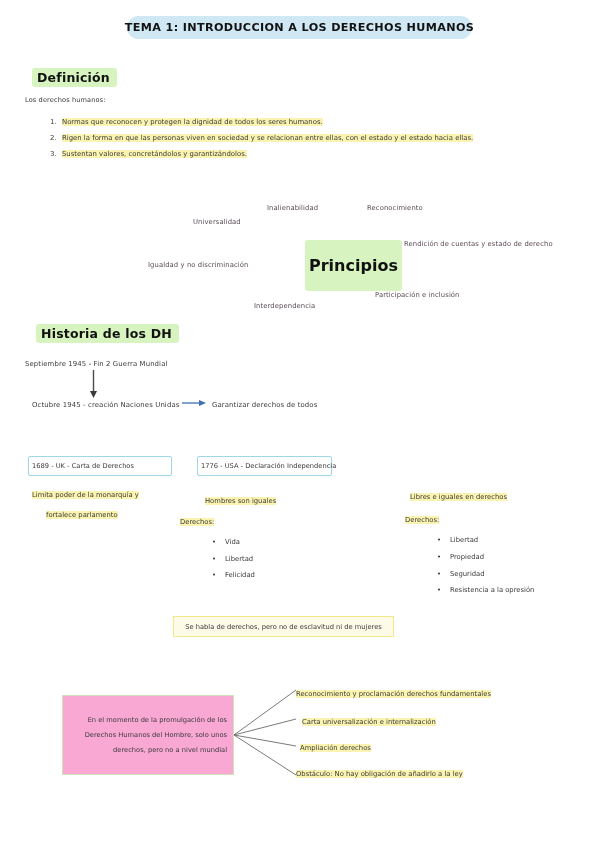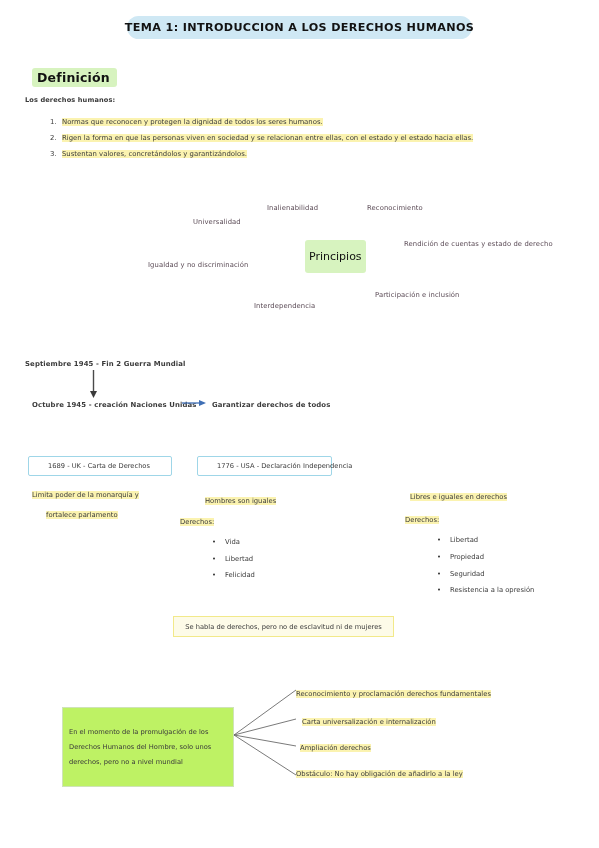--- a/index.html
+++ b/index.html
@@ -60,21 +60,20 @@
   #head-definicion { left: 32px; top: 68px; }
   #head-historia   { left: 36px; top: 324px; }
 
   
   .txt {
     position: absolute;
     font-size: 6.9px;
     color: #3a3a3a;
     white-space: nowrap;
     letter-spacing: 0.12px;
-    font-weight: bold;
   }
   .hl { background: #fbf3b0; }
 
   #lead-line { left: 25px; top: 96px; font-size: 6.6px; }
 
   
   .num-item {
     position: absolute;
     font-size: 6.9px;
     white-space: nowrap;
@@ -94,25 +93,25 @@
     position: absolute;
     font-size: 6.8px;
     color: #5a4a55;
     white-space: nowrap;
     letter-spacing: 0.1px;
   }
   #principios-title {
     position: absolute;
     left: 305px;
     top: 240px;
-    font-weight: 400;
-    font-size: 11px;
+    font-weight: 700;
+    font-size: 16px;
     color: #111;
     background: #d7f3bf;
-    padding: 10px 4px;
+    padding: 16px 4px;
     border-radius: 3px;
     white-space: nowrap;
   }
   #p-inalienabilidad { left: 267px; top: 204px; }
   #p-indivisibilidad { left: 367px; top: 204px; }
   #p-universalidad   { left: 193px; top: 218px; }
   #p-rendicion       { left: 404px; top: 240px; }
   #p-igualdad        { left: 148px; top: 261px; }
   #p-participacion   { left: 375px; top: 291px; }
   #p-interdependencia{ left: 254px; top: 302px; }
@@ -138,21 +137,21 @@
   }
 
   
   .doc-box {
     position: absolute;
     border: 1px solid #9fd6e8;
     background: #ffffff;
     border-radius: 2px;
     display: flex;
     align-items: center;
-    padding-left: 19px;
+    padding-left: 3px;
   }
   .doc-box span {
     font-size: 6.7px;
     color: #3a3a3a;
     white-space: nowrap;
   }
   #box-uk     { left: 28px;  top: 456px; width: 144px; height: 20px; }
   #box-usa    { left: 197px; top: 456px; width: 135px; height: 20px; }
   #box-francia{ left: 339px; top: 452px; width: 240px; height: 22px; }
 
@@ -211,27 +210,26 @@
   }
 
   
   #green-box {
     position: absolute;
     left: 62px;
     top: 695px;
     width: 172px;
     height: 80px;
     border: 1px solid #cfe3b8;
-    background: #bef264;
+    background: #f9a8d4;
     display: flex;
     flex-direction: column;
-    align-items: flex-start;
+    align-items: flex-end;
     justify-content: center;
     padding: 4px 6px;
-    margin-top: 12px;
   }
   #green-box .gl {
     font-size: 6.7px;
     color: #3a3a3a;
     line-height: 15px;
     white-space: nowrap;
     text-align: center;
   }
 
   
@@ -280,20 +278,21 @@
   <div id="principios-title">Principios</div>
 
   <div class="principio" id="p-inalienabilidad">Inalienabilidad</div>
   <div class="principio" id="p-indivisibilidad">Reconocimiento</div>
   <div class="principio" id="p-universalidad">Universalidad</div>
   <div class="principio" id="p-rendicion">Rendición de cuentas y estado de derecho</div>
   <div class="principio" id="p-igualdad">Igualdad y no discriminación</div>
   <div class="principio" id="p-participacion">Participación e inclusión</div>
   <div class="principio" id="p-interdependencia">Interdependencia</div>
 
+  <div class="section-head" id="head-historia">Historia de los DH</div>
 
   <div class="txt" id="hist-1">Septiembre 1945 - Fin 2 Guerra Mundial</div>
 
   <svg class="arrow-down" viewBox="0 0 11 28">
     <line x1="5.5" y1="0" x2="5.5" y2="22" stroke="#4a4a4a" stroke-width="1.4"></line>
     <polygon points="5.5,28 2,21 9,21" fill="#3a3a3a"></polygon>
   </svg>
 
   <div class="txt" id="hist-2">Octubre 1945 - creación Naciones Unidas</div>
 

